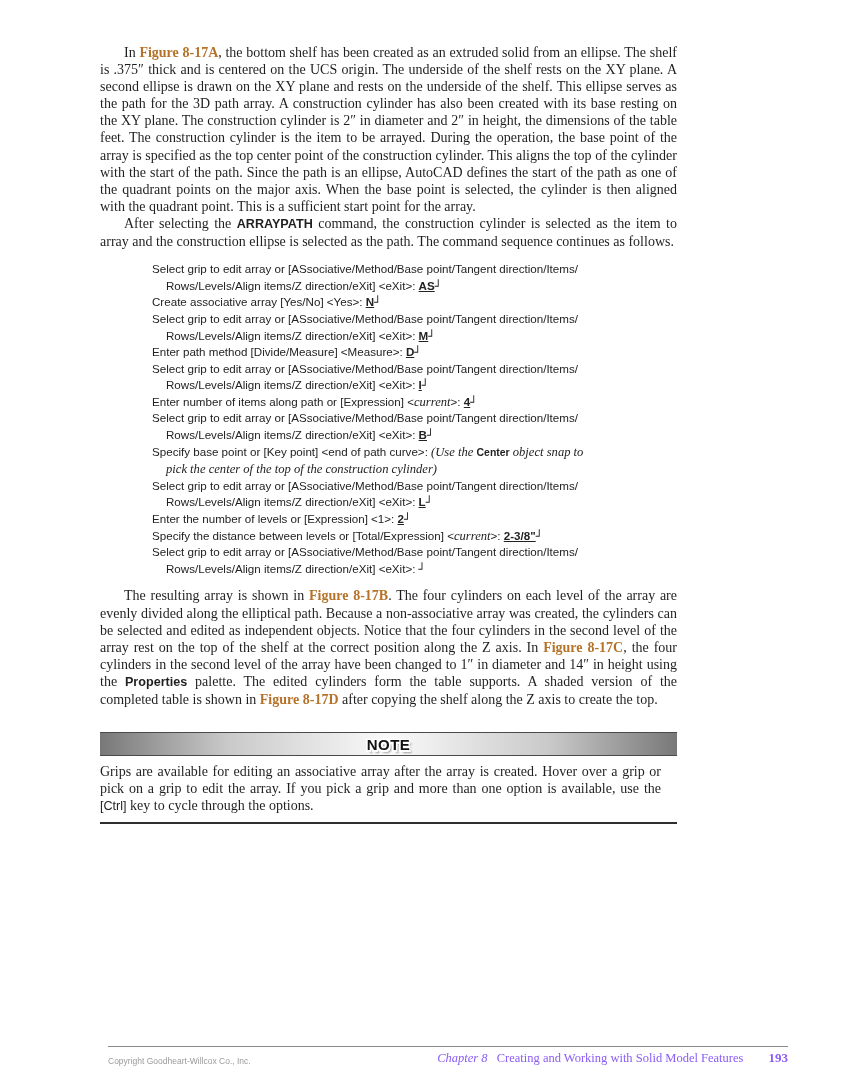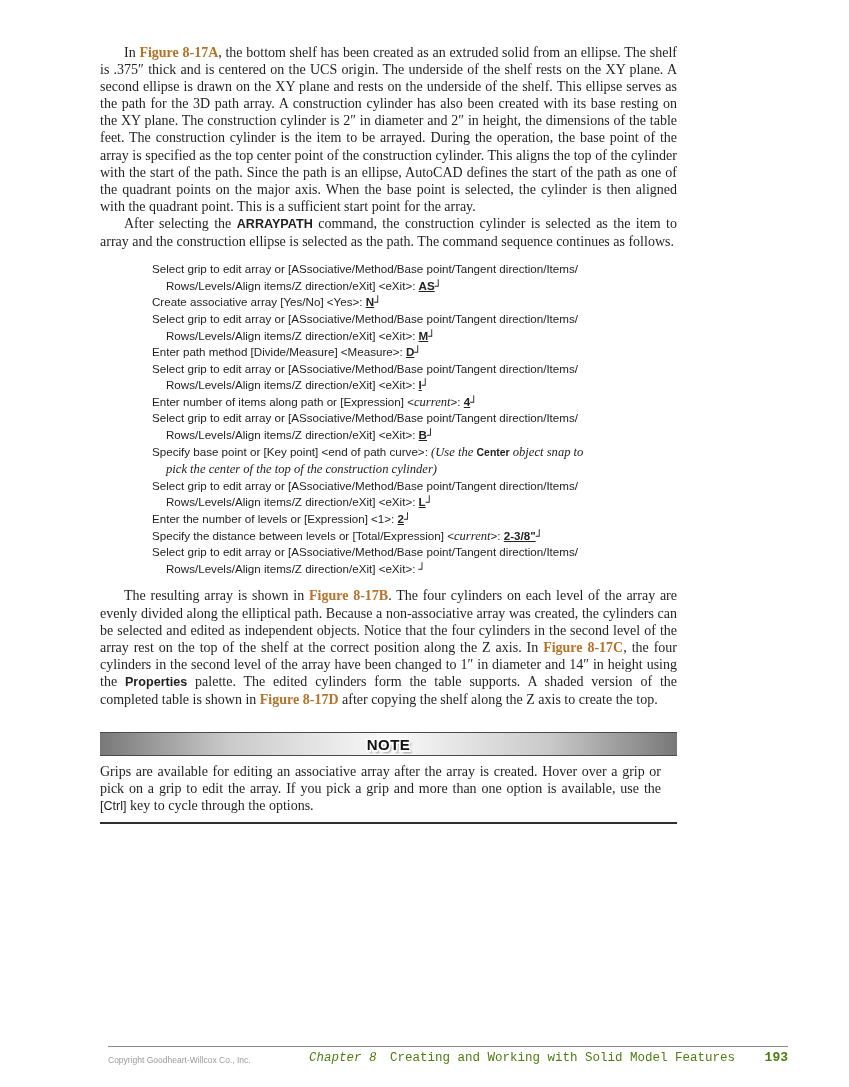--- a/index.html
+++ b/index.html
@@ -83,21 +83,21 @@
     padding-top:3px;
     display:flex;
     justify-content:space-between;
     align-items:flex-end;
   }
   .footer-copyright {
     font-family:"Liberation Sans", sans-serif;
     font-size:8.5px;
     color:#9b9b9b;
   }
-  .footer-right { font-size:12.5px; color:#4d7c0f;font-family:Liberation Mono, monospace; }
+  .footer-right { font-size:12.5px; color:#8b5cf6; }
   .footer-chapter-label { font-style:italic; }
   .footer-chapter-title { margin-left:6px; }
   .footer-page-number { font-weight:bold; margin-left:22px; font-size:13px; }
 </style>
 </head>
 <body>
 
 <div class="content">
 
   <p class="body-para"><span class="seg-n">In </span><span class="seg-fig">Figure 8-17A</span><span class="seg-n">, the bottom shelf has been created as an extruded solid from an ellipse. The shelf is .375″ thick and is centered on the UCS origin. The underside of the shelf rests on the XY plane. A second ellipse is drawn on the XY plane and rests on the underside of the shelf. This ellipse serves as the path for the 3D path array. A construction cylinder has also been created with its base resting on the XY plane. The construction cylinder is 2″ in diameter and 2″ in height, the dimensions of the table feet. The construction cylinder is the item to be arrayed. During the operation, the base point of the array is specified as the top center point of the construction cylinder. This aligns the top of the cylinder with the start of the path. Since the path is an ellipse, AutoCAD defines the start of the path as one of the quadrant points on the major axis. When the base point is selected, the cylinder is then aligned with the quadrant point. This is a sufficient start point for the array.</span></p>

